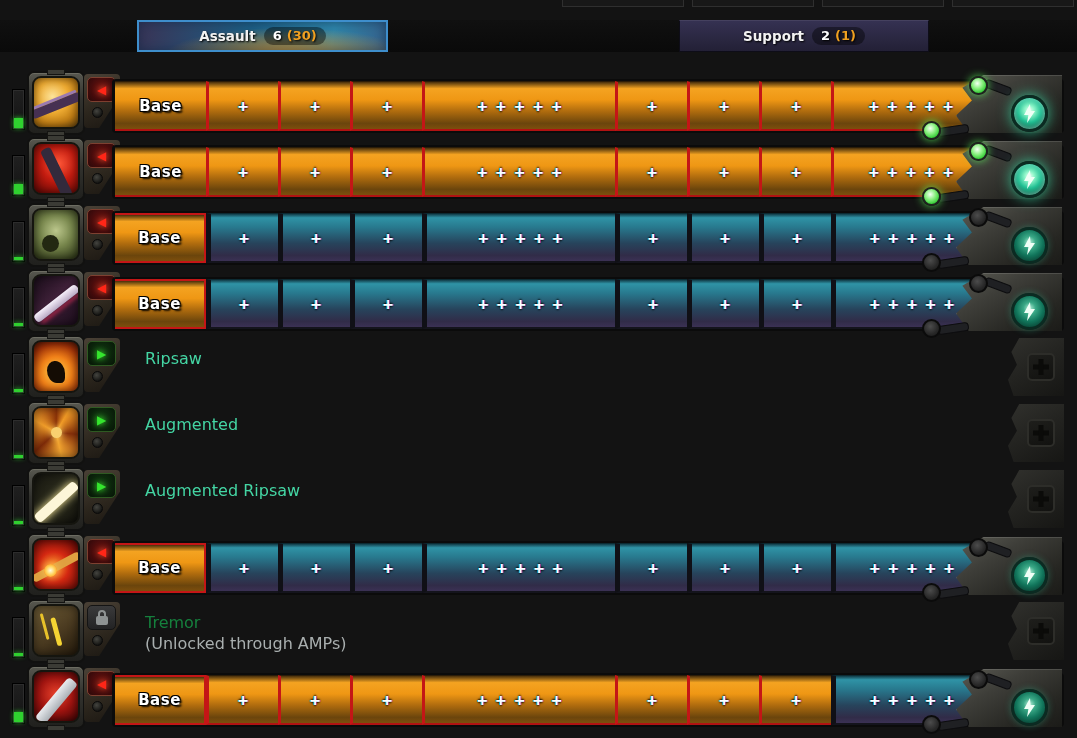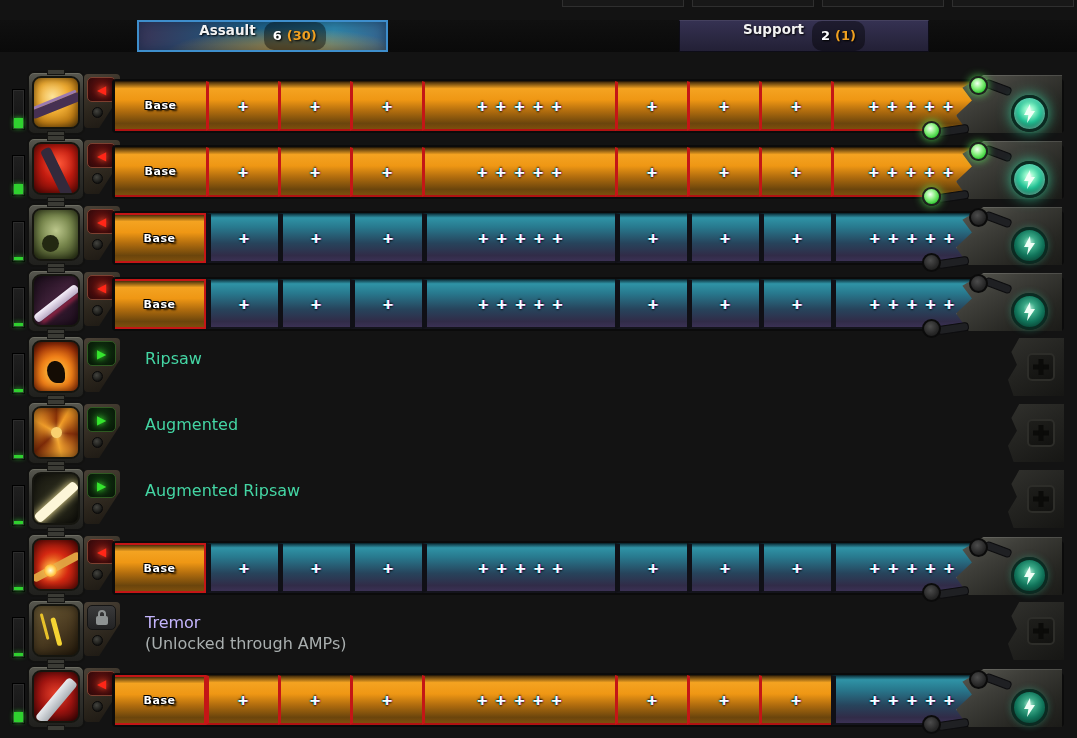--- a/index.html
+++ b/index.html
@@ -5,21 +5,21 @@
   html,body{margin:0;padding:0;background:#0a0a0a}
   .stage{position:relative;width:1077px;height:738px;background:#131313;overflow:hidden;
          font-family:"DejaVu Sans","Liberation Sans",sans-serif;-webkit-font-smoothing:antialiased}
 
   
   .slot{position:absolute;top:0;height:7px;width:122px;background:#181818;border:1px solid #2f2f2f;border-top:none;box-sizing:border-box}
   .s1{left:562px}.s2{left:692px}.s3{left:822px}.s4{left:952px}
 
   
   .topbar{position:absolute;left:0;top:20px;width:1077px;height:32px;background:linear-gradient(180deg,#101010,#0a0a0a)}
-  .tab{position:absolute;top:0;height:32px;box-sizing:border-box;display:flex;justify-content:center;gap:8px;
+  .tab{position:absolute;top:0;height:32px;box-sizing:border-box;display:flex;align-items:center;justify-content:center;gap:8px;
        font-weight:bold;font-size:13.5px;color:#f2f2f2;cursor:pointer;
        text-shadow:1px 1px 2px #000}
   .tab .pill{display:flex;align-items:center;gap:5px;background:rgba(0,0,0,.42);border-radius:10px;padding:1px 9px 2px;font-size:13px}
   .tab .count{color:#ffffff}
   .tab .points{color:#f0a020}
   .tab.selected{left:137px;width:251px;border:2px solid #3e8ecc;
      background:radial-gradient(ellipse at 60% 130%,#e8941c 0%,rgba(232,148,28,0) 60%),
                 linear-gradient(100deg,#3a3456 0%,#1d5e84 45%,#2f86ab 78%,#35608a 100%);
      box-shadow:inset 0 0 12px rgba(10,40,70,.6)}
   .tab.plain{background:linear-gradient(180deg,#353152 0%,#2b2842 55%,#232036 100%);
@@ -83,40 +83,40 @@
      border:1px solid #2f5a22;color:#35e52e;text-shadow:0 0 6px #40ff30}
   .arrow-btn.lock{background:linear-gradient(180deg,#3a3a3b,#232324);border:1px solid #141414}
   .screw{position:absolute;left:92px;top:37px;width:9px;height:9px;border-radius:50%;
      background:radial-gradient(circle at 40% 35%,#44443f,#141412 75%);border:1px solid #0a0a0a}
   .padlock{position:relative;display:block;width:12px;height:9px;background:#8e9292;border-radius:2px;margin-top:6px}
   .padlock::before{content:"";position:absolute;top:-6px;left:2px;width:8px;height:7px;box-sizing:border-box;
      border:2px solid #8e9292;border-bottom:none;border-radius:5px 5px 0 0}
 
   .name-block{position:absolute;left:145px;top:14px;font-size:16px;line-height:21px}
   .name-block .ability-name{color:#44d6a4}
-  .name-block.amp-locked .ability-name{color:#c4b5fd}
+  .name-block.amp-locked .ability-name{color:#15803d}
   .name-block .ability-subtitle{color:#a9afaf}
 
   .bar-area{display:contents}
   .bar-track{position:absolute;left:112px;top:9px;width:952px;height:54px;background:#0b0b0b;border-radius:4px;z-index:1}
   .bar{position:absolute;left:115px;top:11px;height:50px;display:flex;z-index:2}
   .seg{box-sizing:border-box;height:100%;display:flex;align-items:center;justify-content:center;
      font-weight:bold;font-size:14px;color:#fff;cursor:pointer}
   .seg:nth-child(1){width:91px}
   .seg:nth-child(2),.seg:nth-child(3),.seg:nth-child(4),
   .seg:nth-child(6),.seg:nth-child(7),.seg:nth-child(8){width:72px}
   .seg:nth-child(5){width:193px}
   .seg:nth-child(9){width:158px}
   .seg.orange{background:linear-gradient(180deg,#472f0c 0%,#f4a321 14%,#ef9714 38%,#b06c0e 62%,#6b450c 88%,#7c4e0d 100%);
      border-left:3px solid #c41616;border-bottom:2px solid #b01212;border-top:1px solid #2c1d08}
   .seg.orange.first{border-left:none}
   .seg.blue{background:linear-gradient(180deg,#123c48 0%,#2f93a6 8%,#28798e 28%,#27445c 62%,#312c48 88%,#3b3154 100%);
      border-left:5px solid #101016;border-bottom:2px solid #14141c;border-top:1px solid #0c2c34}
   .seg.base-o{border:2px solid #c41616}
-  .lbl-base{font-size:11px;letter-spacing:.5px;
+  .lbl-base{font-size:15px;letter-spacing:.5px;
      text-shadow:-1px -1px 0 #000,1px -1px 0 #000,-1px 1px 0 #000,2px 2px 2px #000}
   .lbl-plus{letter-spacing:1px;
      text-shadow:-1px 0 0 rgba(0,200,255,.85),1px 0 0 rgba(255,80,200,.6),0 1px 2px #000,0 -1px 2px #000}
 
   .cap{position:absolute;left:956px;top:5px;width:106px;height:58px;z-index:3;
      background:linear-gradient(150deg,#5c5c54 0%,#3e3e39 35%,#262622 75%,#1b1b18 100%);
      clip-path:polygon(26% 0,100% 0,100% 100%,12% 100%,0 70%,15% 44%,6% 22%);
      box-shadow:inset 1px 1px 0 rgba(255,255,255,.12)}
   .arm{position:absolute;background:#1f2023;border:1px solid #0d0d0f;border-radius:4px;z-index:3}
   .arm.a1{left:984px;top:13px;width:26px;height:7px;transform:rotate(20deg)}

